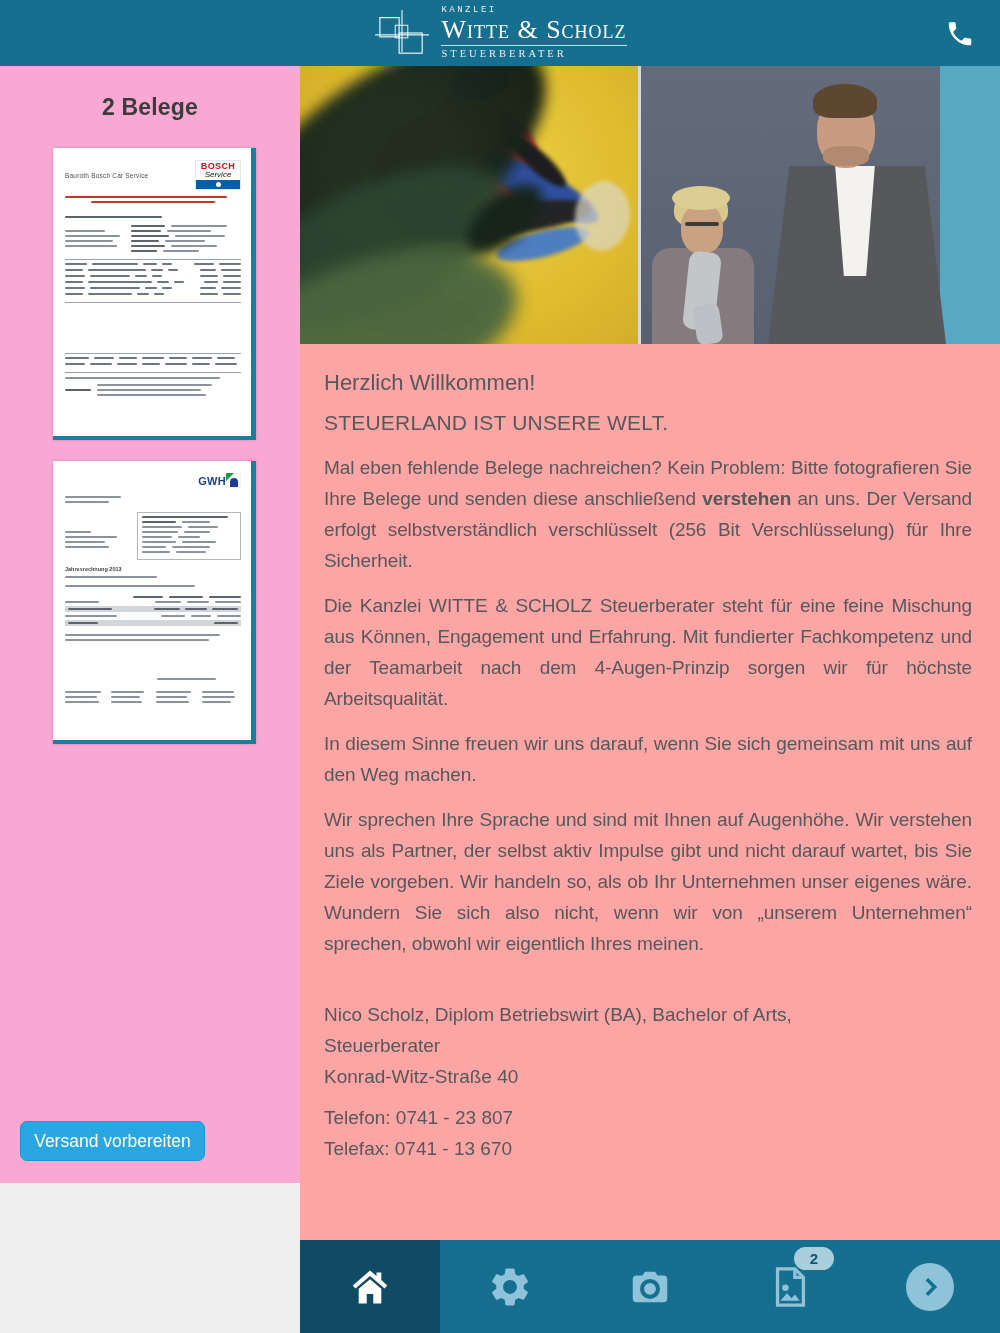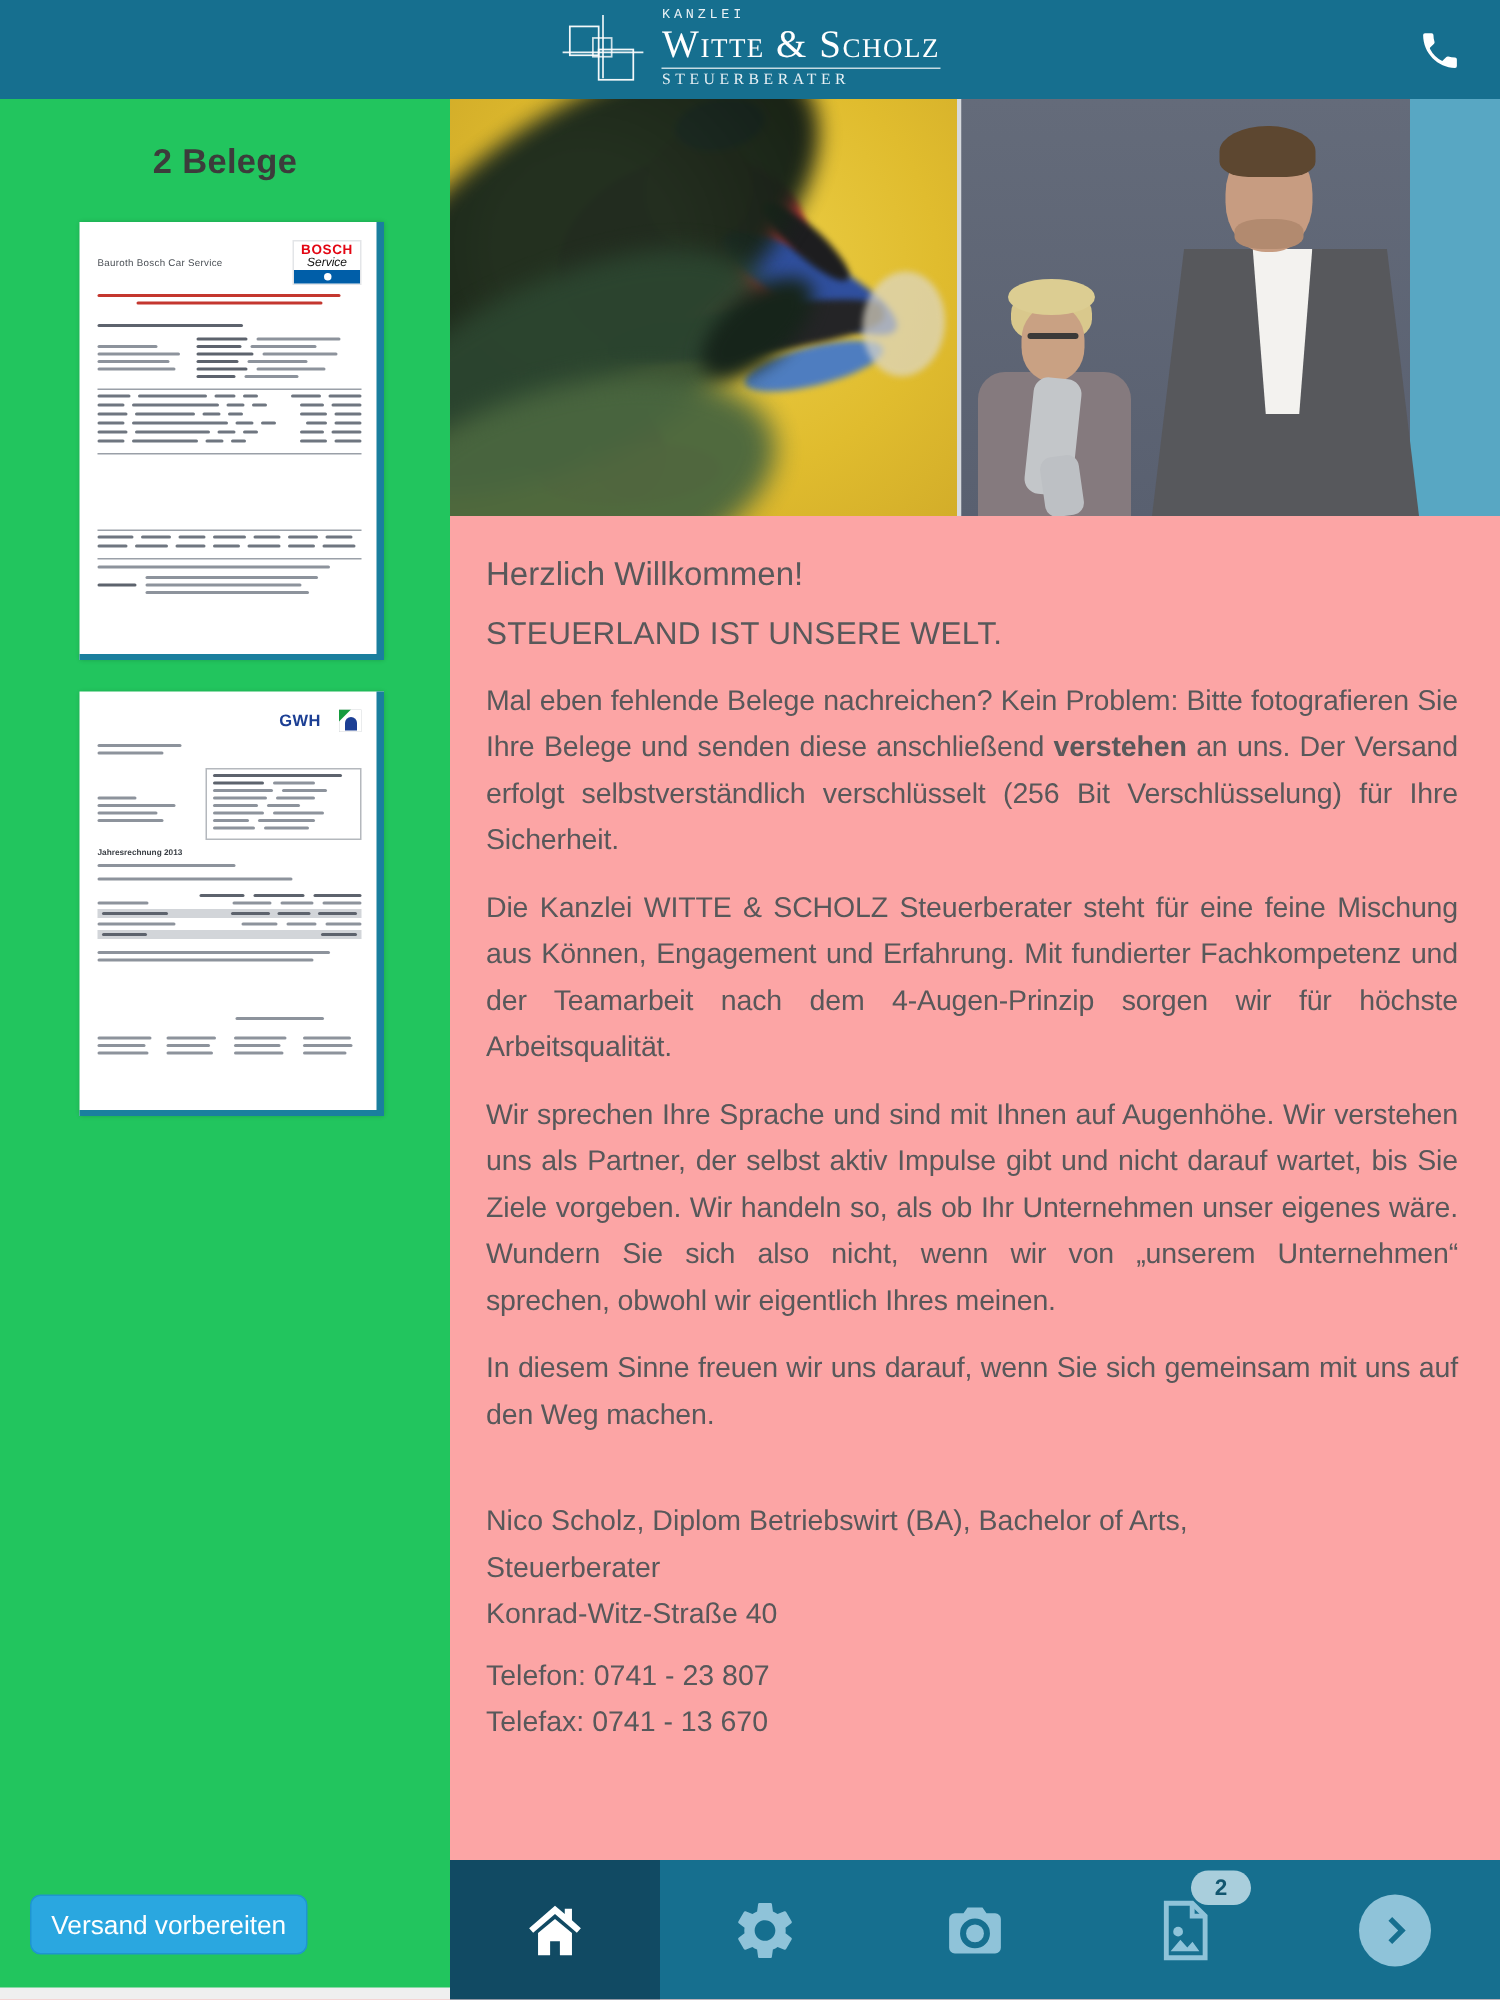--- a/index.html
+++ b/index.html
@@ -11,21 +11,21 @@
   .header { position:absolute; top:0; left:0; width:1000px; height:66px; background:#166f8f; display:flex; align-items:center; justify-content:center; }
   .logo { display:flex; align-items:center; gap:10px; color:#fff; }
   .logo-mark { width:58px; height:50px; }
   .logo-text { display:flex; flex-direction:column; line-height:1; }
   .logo-kanzlei { font-family:Liberation Mono, monospace; font-size:9px; letter-spacing:2.5px; color:#e8f1f5; margin-bottom:2px; }
   .logo-name { font-family:"Liberation Serif", serif; font-variant:small-caps; font-size:26px; letter-spacing:1px; color:#ffffff; }
   .logo-sub { font-family:"Liberation Serif", serif; font-size:10.5px; letter-spacing:3px; color:#e8f1f5; border-top:1px solid rgba(255,255,255,.75); padding-top:3px; margin-top:2px; }
   .phone-btn { position:absolute; right:22px; top:16px; width:36px; height:36px; display:flex; align-items:center; justify-content:center; }
 
   
-  .sidebar { position:absolute; top:66px; left:0; width:300px; height:1259px; background:#22c55e; }
+  .sidebar { position:absolute; top:66px; left:0; width:300px; height:1117px; background:#f9a8d4; }
   .sidebar-title { margin-top:28px; text-align:center; font-size:23px; font-weight:bold; color:#3c3c3b; letter-spacing:.2px; }
 
   .doc { position:absolute; left:53px; width:203px; background:#ffffff; border-right:5px solid #1a7f9e; border-bottom:4px solid #1a7f9e; box-shadow:0 0 3px rgba(0,0,0,.18); overflow:hidden; padding:12px 10px 8px 12px; }
   .doc1 { top:82px;  height:292px; }
   .doc2 { top:395px; height:283px; }
 
   .tl { background:#8d939c; height:2px; border-radius:1px; margin-bottom:3px; }
   .tl.dark { background:#5d636d; }
   .tl.red { background:#c4372f; }
   .row { display:flex; gap:6px; align-items:center; }
@@ -35,21 +35,21 @@
   .bosch-logo { width:46px; text-align:center; line-height:1; border:1px solid #e3e5e8; }
   .bosch-word { color:#e30613; font-weight:bold; font-size:9px; letter-spacing:.4px; padding-top:1px; }
   .bosch-service { color:#111; font-weight:normal; font-size:8px; font-style:italic; }
   .bosch-blue { height:9px; background:#005ea8; position:relative; margin-top:1px; }
   .bosch-blue i { position:absolute; left:50%; top:50%; width:5px; height:5px; margin:-2.5px 0 0 -2.5px; background:#fff; border-radius:50%; }
 
   .ttable { border-top:1px solid #9aa0a8; border-bottom:1px solid #9aa0a8; padding:3px 0; margin-top:4px; }
   .trow { display:flex; gap:5px; align-items:center; margin-bottom:4px; }
   .trow .n { height:2px; background:#6f7680; border-radius:1px; }
 
-  .gwh-row { display:flex; justify-content:flex-end; align-items:center; gap:12px; margin-bottom:8px; }
+  .gwh-row { display:flex; justify-content:flex-end; align-items:center; gap:0; margin-bottom:8px; }
   .gwh-word { color:#1c3f94; font-weight:bold; font-size:11px; letter-spacing:.3px; }
   .infobox { border:1px solid #b4b8bd; padding:3px 4px; width:104px; }
   .doc2-heading { font-size:5.5px; font-weight:bold; color:#3a3f45; margin:6px 0 4px; }
   .hlrow { background:#d2d5d9; padding:2px 3px; margin-bottom:3px; display:flex; gap:5px; align-items:center; }
 
   .send-btn { position:absolute; left:20px; bottom:22px; width:185px; height:40px; background:#2aa7e0; border:1px solid #1e95d0; border-radius:7px; color:#ffffff; font-size:17.5px; font-family:"Liberation Sans", sans-serif; display:flex; align-items:center; justify-content:center; cursor:pointer; }
 
   
   .main { position:absolute; top:66px; left:300px; width:700px; height:1267px; background:#fca5a5; }
 
@@ -407,22 +407,22 @@
       <div class="leaf" style="left:-70px; top:120px; width:290px; height:125px; background:#2c4630; transform:rotate(-24deg); filter:blur(8px); opacity:.92;"></div>
       <div class="leaf" style="left:-50px; top:190px; width:270px; height:135px; background:#49663f; transform:rotate(-14deg); filter:blur(9px); opacity:.95;"></div>
       <div class="leaf" style="left:160px; top:130px; width:90px; height:45px; background:#16241a; transform:rotate(-40deg); filter:blur(6px);"></div>
     </div>
 
     <div class="content">
       <div class="h1">Herzlich Willkommen!</div>
       <div class="h2">STEUERLAND IST UNSERE WELT.</div>
       <p><span>Mal eben fehlende Belege nachreichen? Kein Problem: Bitte fotografieren Sie Ihre Belege und senden diese anschließend </span><strong>verstehen</strong><span> an uns. Der Versand erfolgt selbstverständlich verschlüsselt (256 Bit Verschlüsselung) für Ihre Sicherheit.</span></p>
       <p>Die Kanzlei WITTE &amp; SCHOLZ Steuerberater steht für eine feine Mischung aus Können, Engagement und Erfahrung. Mit fundierter Fachkompetenz und der Teamarbeit nach dem 4-Augen-Prinzip sorgen wir für höchste Arbeitsqualität.</p>
+      <p>In diesem Sinne freuen wir uns darauf, wenn Sie sich gemeinsam mit uns auf den Weg machen.</p>
       <p>Wir sprechen Ihre Sprache und sind mit Ihnen auf Augenhöhe. Wir verstehen uns als Partner, der selbst aktiv Impulse gibt und nicht darauf wartet, bis Sie Ziele vorgeben. Wir handeln so, als ob Ihr Unternehmen unser eigenes wäre. Wundern Sie sich also nicht, wenn wir von „unserem Unternehmen“ sprechen, obwohl wir eigentlich Ihres meinen.</p>
-      <p>In diesem Sinne freuen wir uns darauf, wenn Sie sich gemeinsam mit uns auf den Weg machen.</p>
 
       <div class="contact">
         <div>Nico Scholz, Diplom Betriebswirt (BA), Bachelor of Arts,</div>
         <div>Steuerberater</div>
         <div>Konrad-Witz-Straße 40</div>
         <div class="phones">
           <div>Telefon: 0741 - 23 807</div>
           <div>Telefax: 0741 - 13 670</div>
         </div>
       </div>

